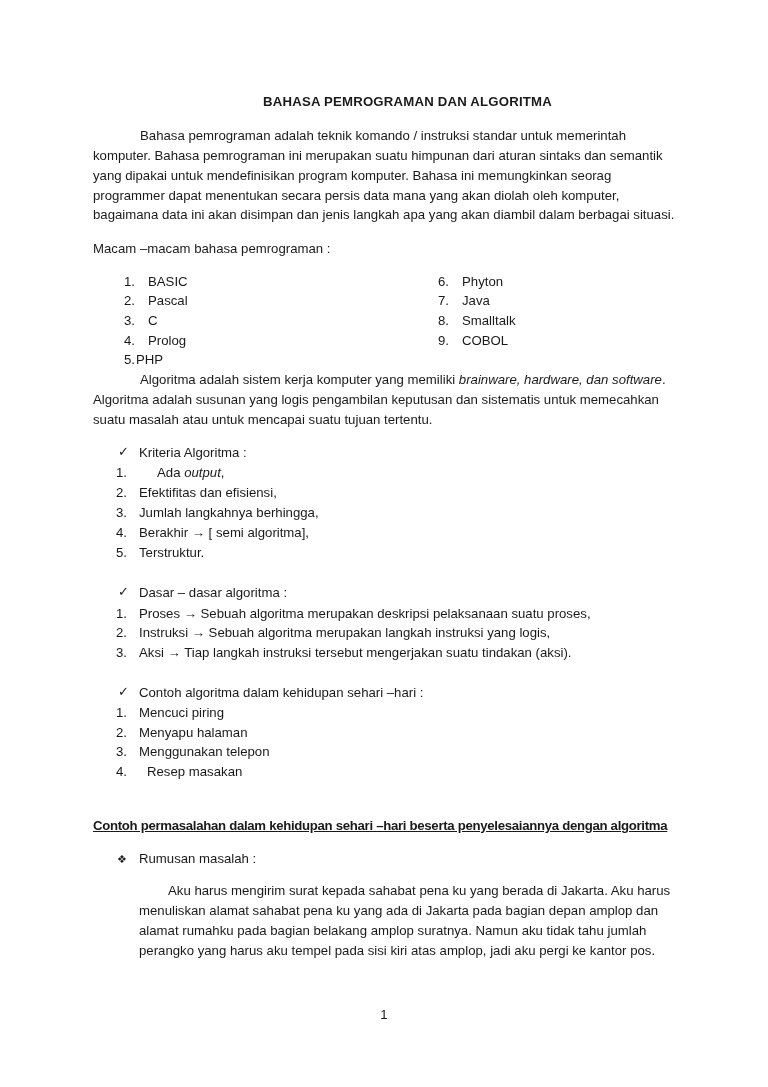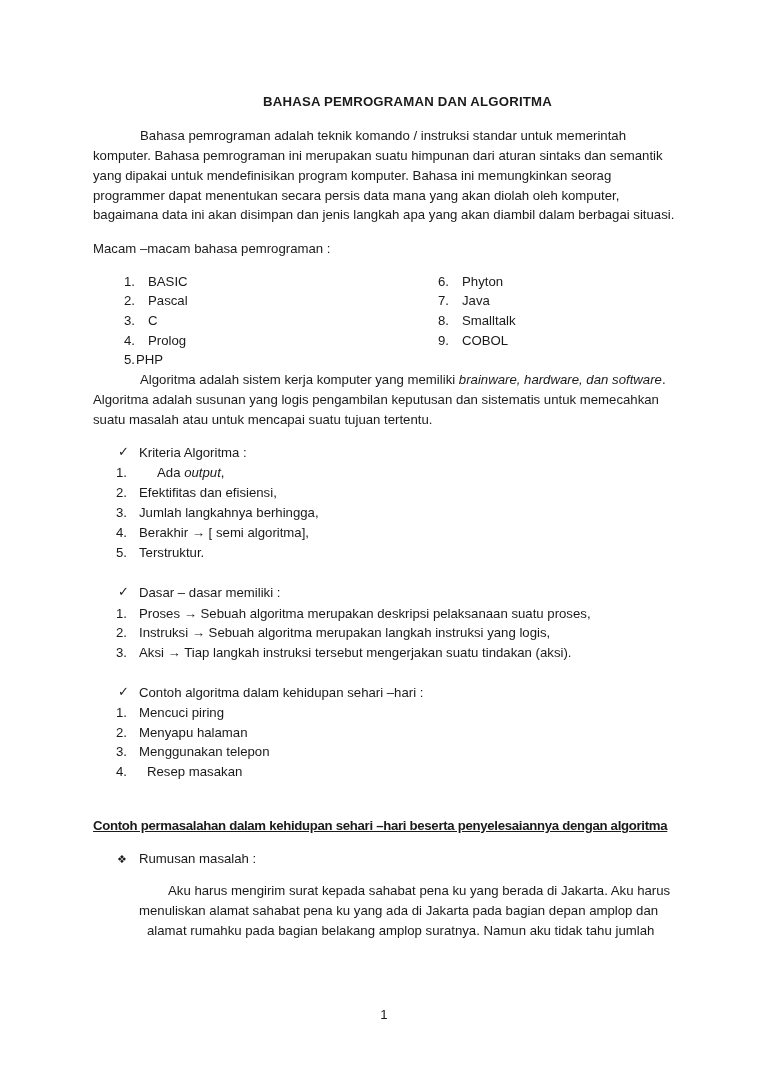--- a/index.html
+++ b/index.html
@@ -65,21 +65,21 @@
   <div class="abs" style="left:116px; top:483px;">2.</div>
   <div class="abs" style="left:139px; top:483px;">Efektifitas dan efisiensi,</div>
   <div class="abs" style="left:116px; top:503px;">3.</div>
   <div class="abs" style="left:139px; top:503px;">Jumlah langkahnya berhingga,</div>
   <div class="abs" style="left:116px; top:523px;">4.</div>
   <div class="abs" style="left:139px; top:523px;">Berakhir → [ semi algoritma],</div>
   <div class="abs" style="left:116px; top:543px;">5.</div>
   <div class="abs" style="left:139px; top:543px;">Terstruktur.</div>
 
   <div class="abs check" style="left:118px; top:582px;">✓</div>
-  <div class="abs" style="left:139px; top:583px;">Dasar – dasar memiliki :</div>
+  <div class="abs" style="left:139px; top:583px;">Dasar – dasar algoritma :</div>
 
   <div class="abs" style="left:116px; top:604px;">1.</div>
   <div class="abs" style="left:139px; top:604px;">Proses → Sebuah algoritma merupakan deskripsi pelaksanaan suatu proses,</div>
   <div class="abs" style="left:116px; top:623px;">2.</div>
   <div class="abs" style="left:139px; top:623px;">Instruksi → Sebuah algoritma merupakan langkah instruksi yang logis,</div>
   <div class="abs" style="left:116px; top:643px;">3.</div>
   <div class="abs" style="left:139px; top:643px;">Aksi → Tiap langkah instruksi tersebut mengerjakan suatu tindakan (aksi).</div>
 
   <div class="abs check" style="left:118px; top:682px;">✓</div>
   <div class="abs" style="left:139px; top:683px;">Contoh algoritma dalam kehidupan sehari –hari :</div>
@@ -93,16 +93,17 @@
   <div class="abs" style="left:116px; top:762px;">4.</div>
   <div class="abs" style="left:139px; top:762px;margin-left:8px;">Resep masakan</div>
 
   <div class="abs heading-u" style="left:93px; top:816px;">Contoh permasalahan dalam kehidupan sehari –hari  beserta penyelesaiannya dengan algoritma</div>
 
   <div class="abs diamond" style="left:117px; top:849px; font-size:11px;">❖</div>
   <div class="abs" style="left:139px; top:849px;">Rumusan masalah :</div>
 
   <div class="abs" style="left:168px; top:881px;">Aku harus mengirim surat kepada sahabat pena ku yang berada di Jakarta. Aku harus</div>
   <div class="abs" style="left:139px; top:901px;">menuliskan alamat sahabat pena ku yang ada di Jakarta pada bagian depan amplop dan</div>
-  <div class="abs" style="left:139px; top:921px;margin-left:8px;">alamat rumahku pada bagian belakang amplop suratnya. Namun aku tidak tahu jumlah</div>
+  <div class="abs" style="left:139px; top:921px;">alamat rumahku pada bagian belakang amplop suratnya. Namun aku tidak tahu jumlah</div>
+  <div class="abs" style="left:139px; top:941px;">perangko yang harus aku tempel pada sisi kiri atas amplop, jadi aku pergi ke kantor pos.</div>
 
   <div class="abs pagenum">1</div>
 </div>
 
 </body></html>

